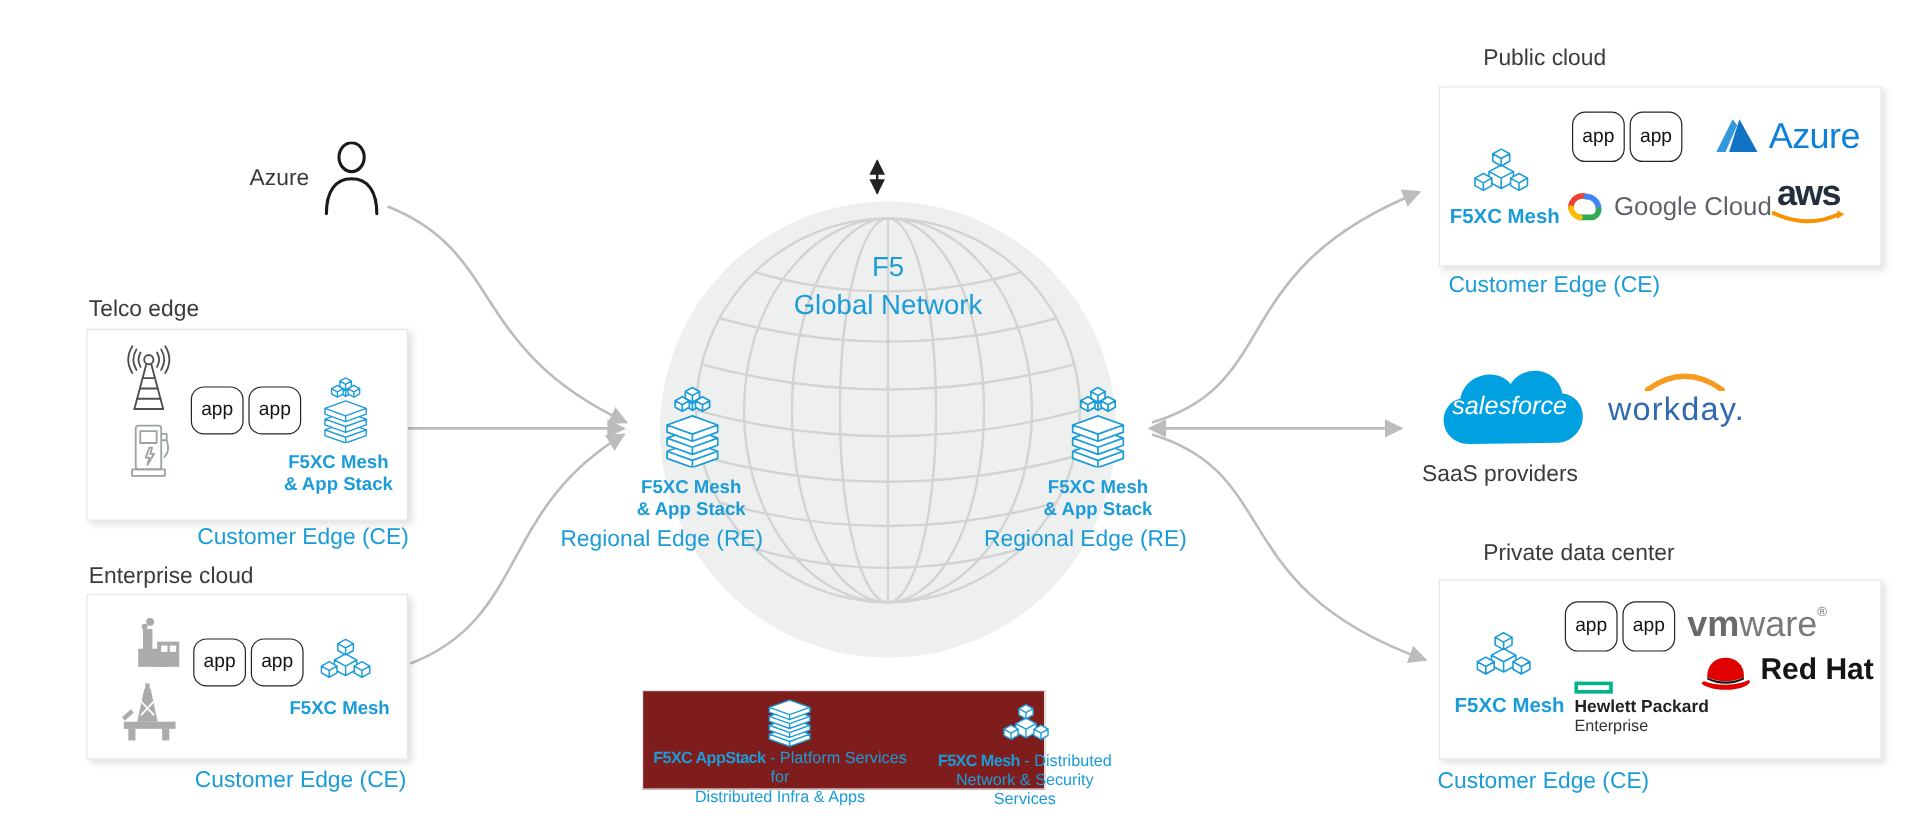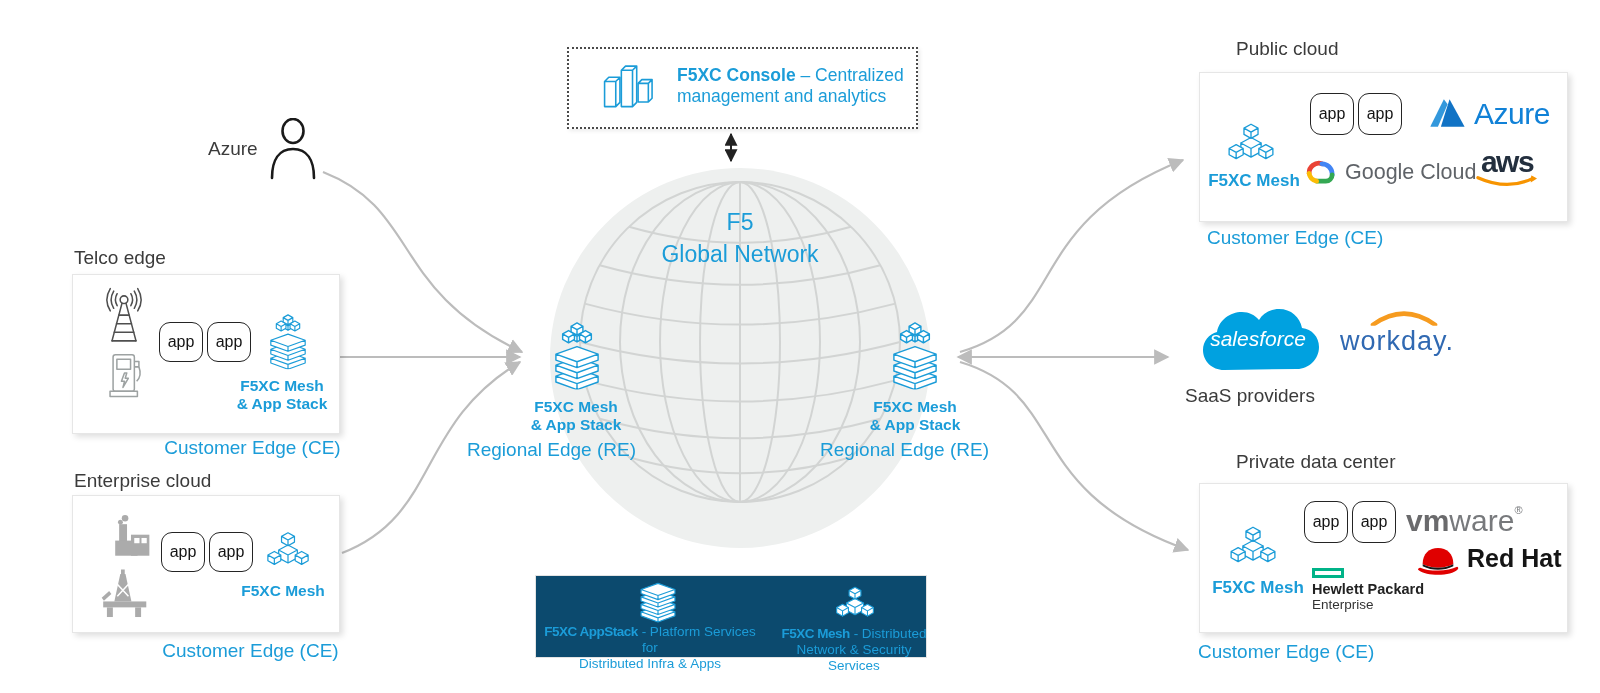--- a/index.html
+++ b/index.html
@@ -14,21 +14,21 @@
   .meshlbl-lg{font-weight:bold;color:#1b9cd8;text-align:center;font-size:17px;white-space:nowrap}
   .relbl{font-size:19px;color:#1b9cd8;text-align:left;white-space:nowrap}
   .appbox{position:absolute;width:44px;height:40px;border:1.8px solid #242424;border-radius:11px;background:#fff;
           display:flex;align-items:center;justify-content:center;font-size:16px;color:#141414}
   .panel{position:absolute;background:#fff;border:1px solid #e6e6e6;box-shadow:3px 3px 6px rgba(0,0,0,.13)}
   .console{position:absolute;left:567px;top:47px;width:351px;height:82px;background:#fff;
            border:2px dotted #4a4a4a;box-shadow:2px 2px 4px rgba(0,0,0,.08);z-index:2}
   .console-text{position:absolute;left:108px;top:16px;font-size:17.5px;line-height:21px;color:#1b9cd8;white-space:nowrap}
   .globe-title{position:absolute;left:548px;top:206px;width:384px;text-align:center;
                font-size:23px;line-height:32px;font-weight:normal;color:#1b9cd8;z-index:2}
-  .legend{position:absolute;left:535px;top:575px;width:392px;height:83px;background:#0c4a6e;border:1px solid #e3e3e3;z-index:2}
+  .legend{position:absolute;left:535px;top:575px;width:336px;height:83px;background:#7f1d1d;border:1px solid #e3e3e3;z-index:2}
   .legend-txt{position:absolute;font-size:13.5px;line-height:16px;color:#1b9cd8;text-align:center}
   .cond{font-weight:700;letter-spacing:-0.5px}
   svg.icon{display:block}
   .cube{fill:#fff;stroke:#1b9cd8;stroke-width:1.7;stroke-linejoin:round}
   .wire{fill:none;stroke:#d2d4d3;stroke-width:2}
   .logo-azure-text{font-size:30px;color:#1081d7;letter-spacing:-0.5px;white-space:nowrap}
   .logo-google-text{font-size:21.5px;color:#5f6368;white-space:nowrap}
   .logo-aws-text{font-size:30px;font-weight:bold;color:#232f3e;letter-spacing:-1.5px;line-height:26px}
   .logo-vm{font-size:30px;white-space:nowrap}
   .logo-redhat-text{font-size:25px;font-weight:bold;color:#151515;white-space:nowrap}
@@ -183,29 +183,20 @@
       <path d="M323,172 C420,210 390,290 522,352" marker-end="url(#ah)"></path>
       <path d="M340,357 L520,357" marker-end="url(#ah)"></path>
       <path d="M342,553 C440,515 415,425 520,362" marker-end="url(#ah)"></path>
       <path d="M960,352 C1070,320 1020,225 1183,160" marker-end="url(#ah)"></path>
       <path d="M958,357 L1168,357" marker-start="url(#ah)" marker-end="url(#ah)"></path>
       <path d="M960,362 C1070,395 1020,490 1188,550" marker-end="url(#ah)"></path>
     </g>
     <path d="M731,134 L731,161" fill="none" stroke="#222" stroke-width="2" marker-start="url(#ahb)" marker-end="url(#ahb)"></path>
   </svg>
 
-  <div class="console">
-    <svg class="icon abs" style="left:30px;top:10px" width="54" height="58" viewBox="0 0 58 54">
-      <use href="#i-bars"></use>
-    </svg>
-    <div class="console-text">
-      <div><b>F5XC Console</b><span> – Centralized</span></div>
-      <div>management and analytics</div>
-    </div>
-  </div>
 
   <div class="globe-title">
     <div>F5</div>
     <div>Global Network</div>
   </div>
 
   <svg class="icon abs z2" style="left:550px;top:316px" width="54" height="78" viewBox="0 0 64 82">
       <use href="#i-stackmesh"></use>
     </svg>
   <div class="abs z2 meshlbl" style="left:476px;top:398px;width:200px">

